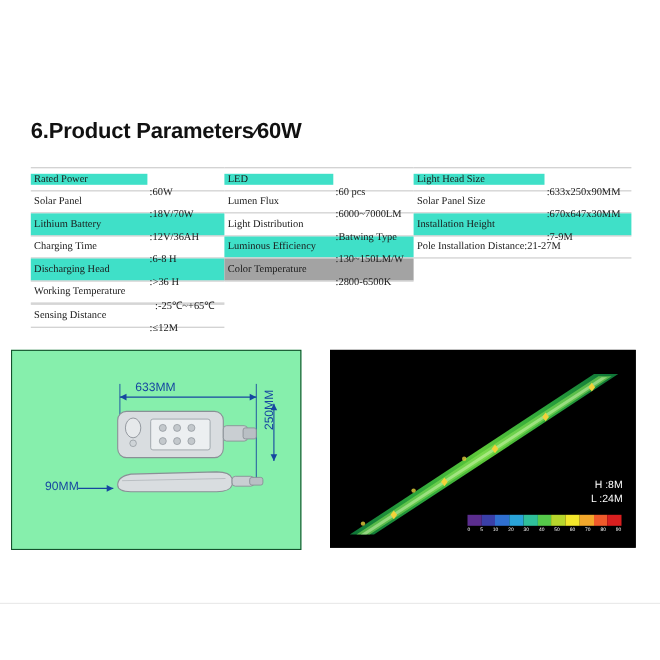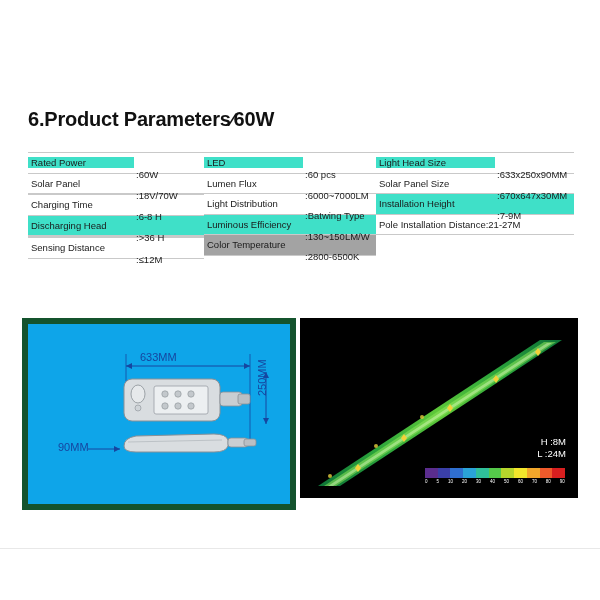--- a/index.html
+++ b/index.html
@@ -34,20 +34,21 @@
   }
 
   
   .spec-cols {
     position: absolute;
     left: 28px;
     top: 152px;
     width: 546px;
     display: flex;
     gap: 0;
+    font-family: Liberation Serif, serif;
   }
   .col {
     position: relative;
   }
   .col1 { width: 176px; }
   .col2 { width: 172px; }
   .col3 { width: 198px; }
 
   .row {
     display: flex;
@@ -79,26 +80,26 @@
 
   .sep {
     height: 1px;
     background: #c9c9c9;
     width: 100%;
   }
 
   
   .panel-left {
     position: absolute;
-    left: 22px;
+    left: 10px;
     top: 318px;
     width: 262px;
     height: 180px;
-    background: #0ea5e9;
-    border: 6px solid #14532d;
+    background: #86efac;
+    border: 1px solid #14532d;
   }
   .panel-right {
     position: absolute;
     left: 300px;
     top: 318px;
     width: 278px;
     height: 180px;
     background: #000000;
   }
 
@@ -175,31 +176,39 @@
       <div class="row">
         <span class="label hl">Rated Power</span>
         <span class="value">:60W</span>
       </div>
       <div class="sep"></div>
       <div class="row">
         <span class="label">Solar Panel</span>
         <span class="value">:18V/70W</span>
       </div>
       <div class="sep"></div>
+      <div class="row hl-full" style="background:#3fe0c8">
+        <span class="label">Lithium Battery</span>
+        <span class="value">:12V/36AH</span>
+      </div>
       <div class="sep"></div>
       <div class="row">
         <span class="label">Charging Time</span>
         <span class="value">:6-8 H</span>
       </div>
       <div class="sep"></div>
       <div class="row hl-full" style="background:#3fe0c8">
         <span class="label">Discharging Head</span>
         <span class="value">:&gt;36 H</span>
       </div>
       <div class="sep"></div>
+      <div class="row">
+        <span class="label" style="width:108px">Working Temperature</span>
+        <span class="value">:-25℃~+65℃</span>
+      </div>
       <div class="sep"></div>
       <div class="sep"></div>
       <div class="row">
         <span class="label">Sensing Distance</span>
         <span class="value">:≤12M</span>
       </div>
       <div class="sep"></div>
     </div>
 
     <div class="col col2">

